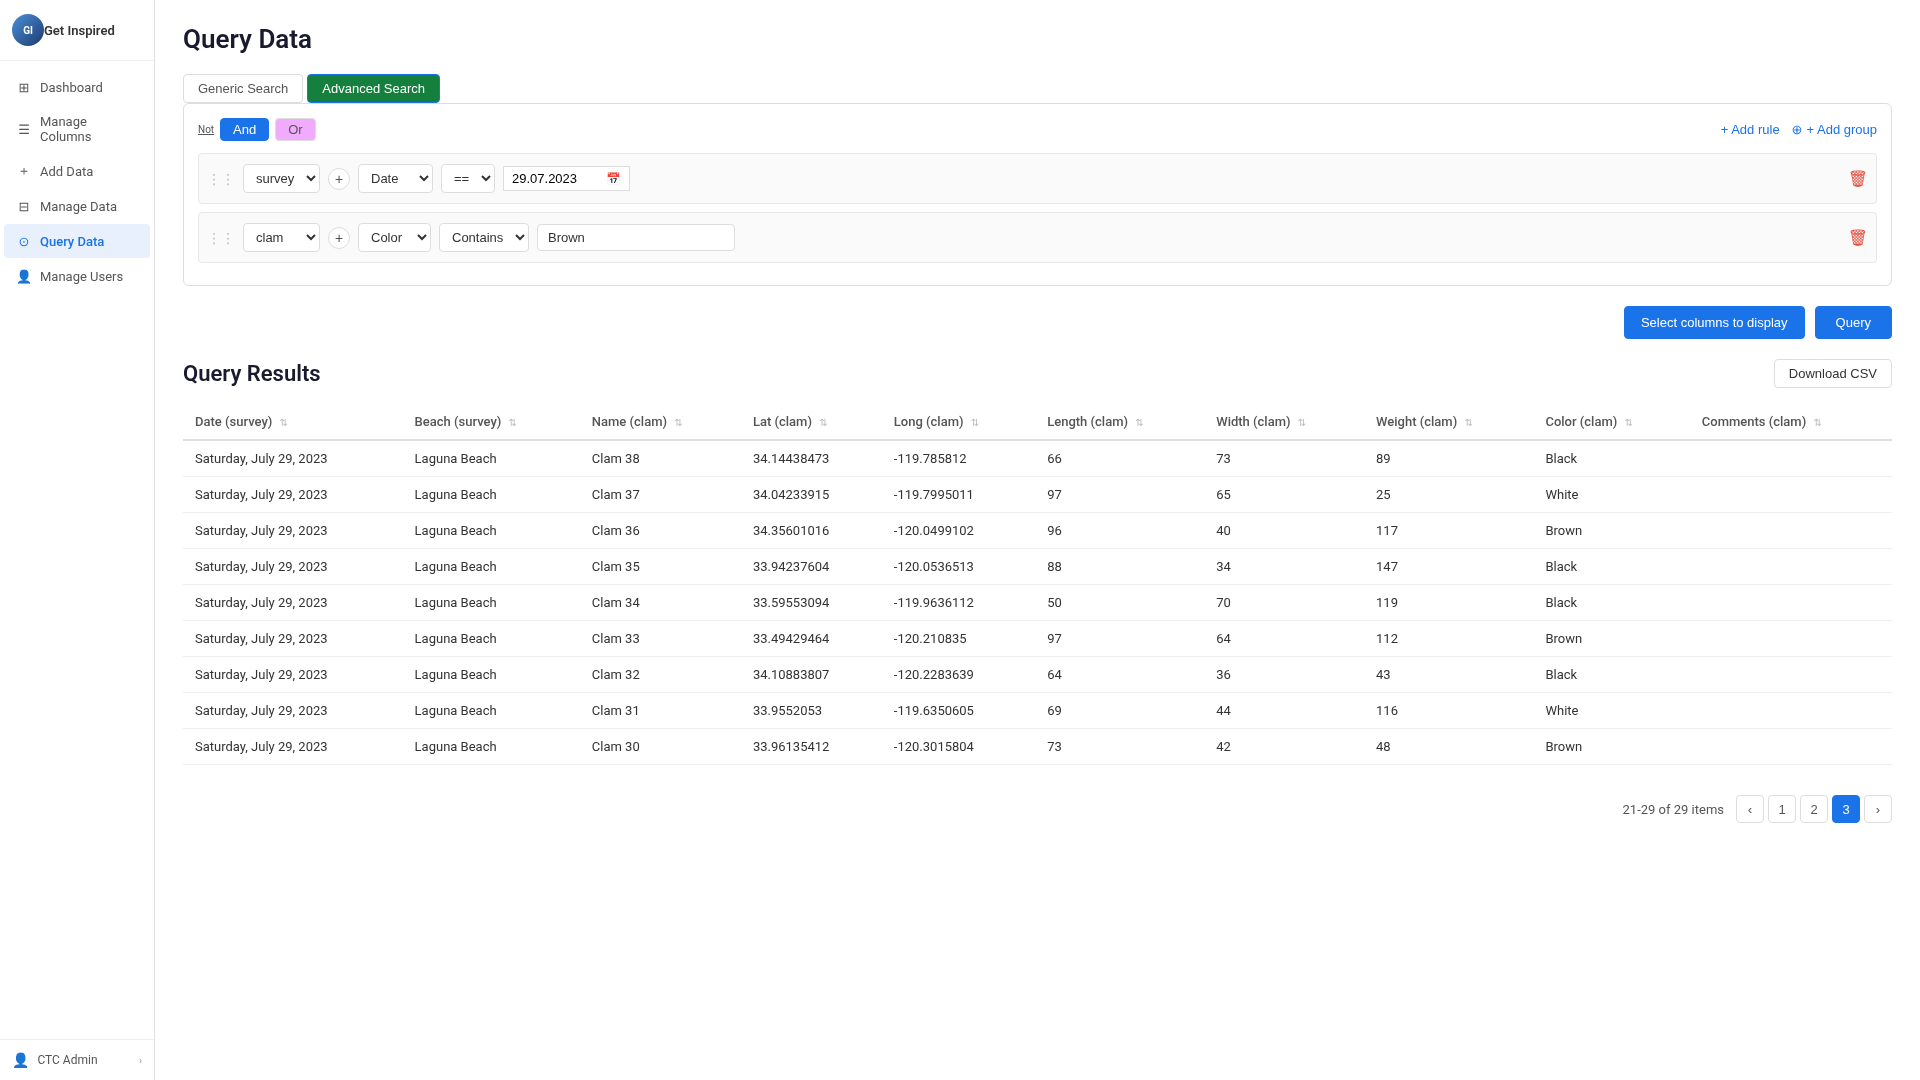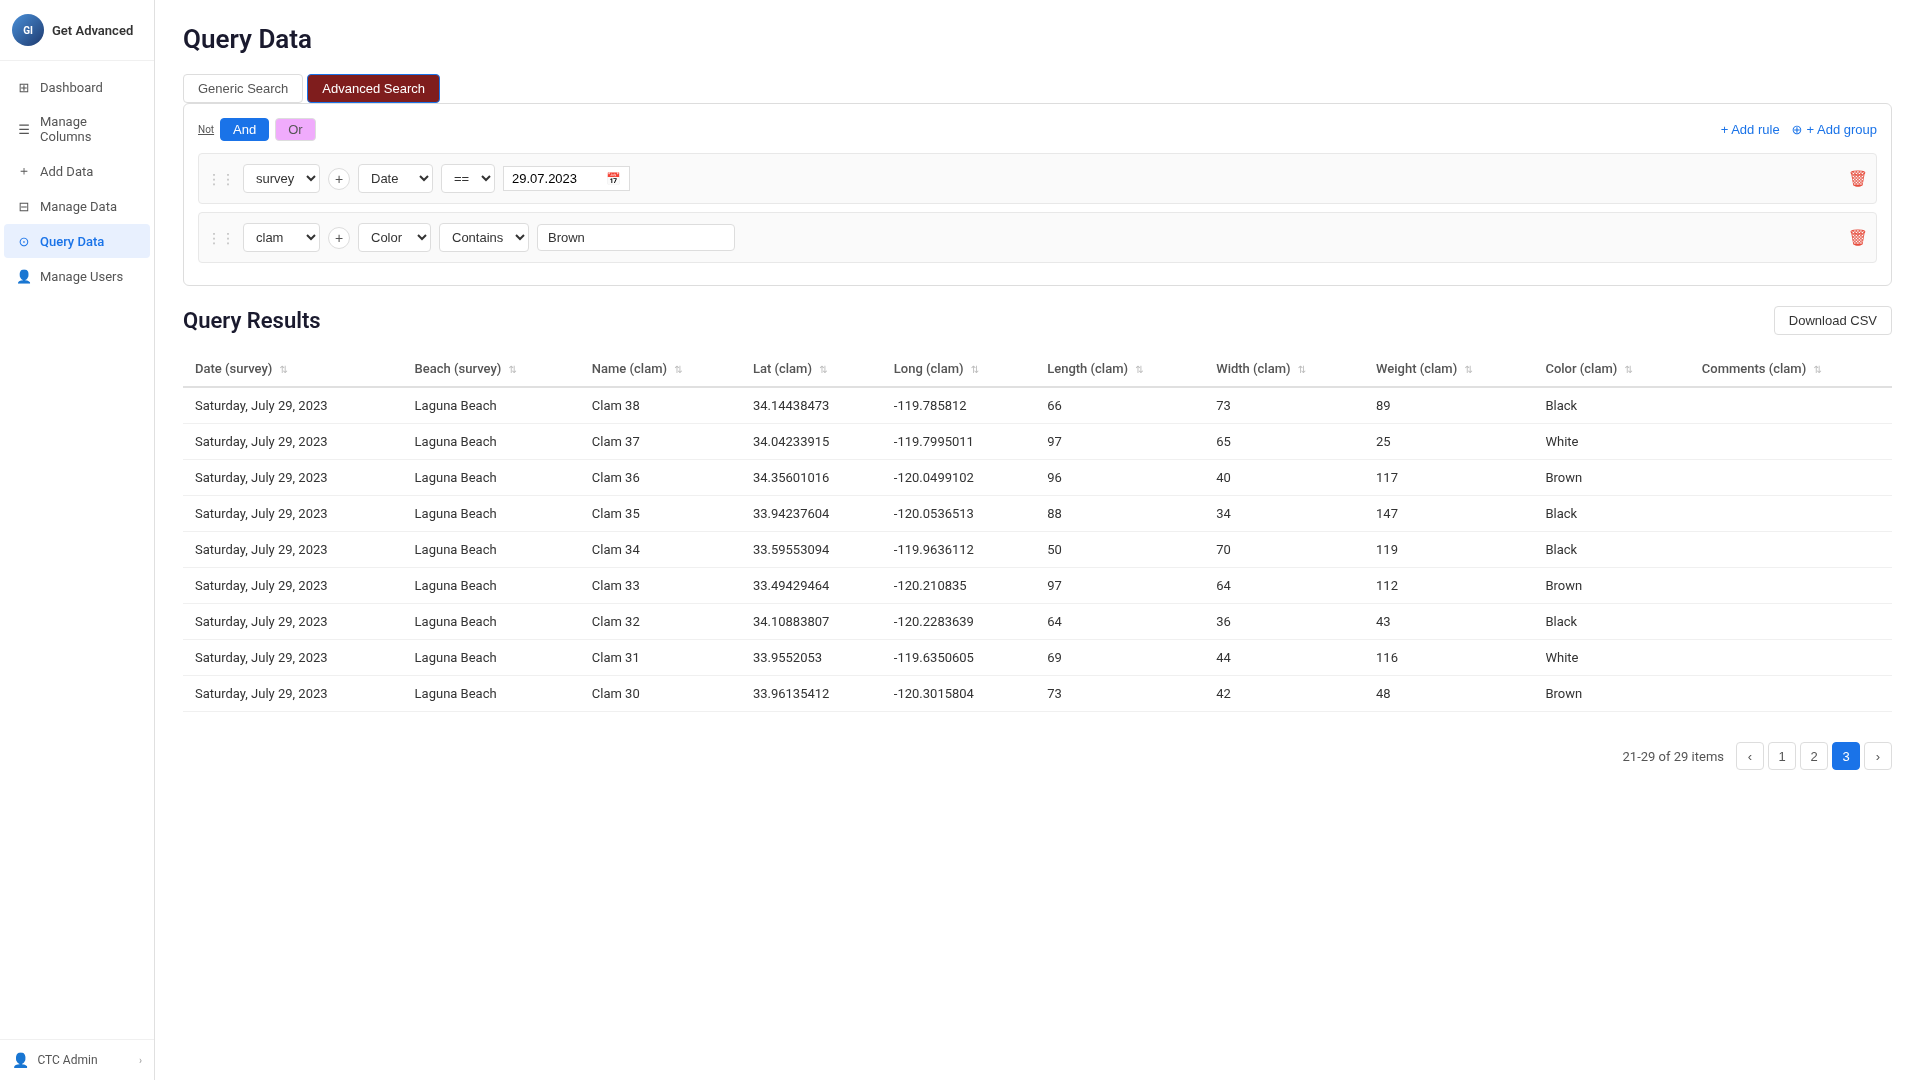--- a/index.html
+++ b/index.html
@@ -1,38 +1,38 @@
 <!DOCTYPE html>
 <html><head>
   <meta charset="utf-8">
   <style>
     * { box-sizing: border-box; margin: 0; padding: 0; }
     body { font-family: -apple-system, BlinkMacSystemFont, 'Segoe UI', Roboto, sans-serif; font-size: 14px; color: #333; background: #f5f6fa; display: flex; height: 100vh; overflow: hidden; }
 
     
     .sidebar { width: 155px; background: #fff; border-right: 1px solid #e0e0e0; display: flex; flex-direction: column; height: 100vh; flex-shrink: 0; }
-    .sidebar-logo { display: flex; align-items: center; gap: 8px; padding: 14px 12px; border-bottom: 1px solid #f0f0f0; }
+    .sidebar-logo { display: flex; align-items: center; padding: 14px 12px; border-bottom: 1px solid #f0f0f0; }
     .sidebar-logo-img { width: 32px; height: 32px; border-radius: 50%; background: linear-gradient(135deg, #4a90d9, #1e3a6e); display: flex; align-items: center; justify-content: center; color: white; font-size: 10px; font-weight: bold; }
     .sidebar-logo-text { font-size: 13px; font-weight: 600; color: #333; }
     .sidebar-nav { flex: 1; padding: 8px 0; }
     .sidebar-item { display: flex; align-items: center; gap: 8px; padding: 9px 12px; cursor: pointer; color: #555; font-size: 13px; border-radius: 4px; margin: 1px 4px; }
     .sidebar-item.active { background: #e8f0fe; color: #1a73e8; font-weight: 500; }
     .sidebar-item-icon { width: 16px; height: 16px; display: flex; align-items: center; justify-content: center; flex-shrink: 0; }
     .sidebar-footer { padding: 12px; border-top: 1px solid #f0f0f0; display: flex; align-items: center; gap: 8px; cursor: pointer; }
     .sidebar-footer-text { font-size: 12px; color: #555; }
     .sidebar-footer-chevron { color: #999; font-size: 10px; margin-left: auto; }
 
     
     .main { flex: 1; overflow-y: auto; padding: 24px 28px; background: #fff; }
     .page-title { font-size: 26px; font-weight: 600; color: #1a1a2e; margin-bottom: 20px; }
 
     
     .search-tabs { display: flex; gap: 4px; margin-bottom: 0; }
     .search-tab { padding: 6px 14px; border: 1px solid #ddd; background: #fff; border-radius: 4px; cursor: pointer; font-size: 13px; color: #555; }
-    .search-tab.active { background: #7f1d1d; color: white; border-color: #1a73e8; }
+    .search-tab.active { background: #15803d; color: white; border-color: #1a73e8; }
 
     
     .advanced-search-box { border: 1px solid #ddd; border-radius: 6px; padding: 14px; margin-bottom: 20px; background: #fff; }
     .logic-bar { display: flex; align-items: center; gap: 6px; margin-bottom: 12px; }
     .logic-label { font-size: 10px; color: #555; text-decoration: underline; }
     .logic-btn { padding: 3px 12px; border-radius: 4px; border: 1px solid #ddd; background: #f0abfc; cursor: pointer; font-size: 13px; color: #555; }
     .logic-btn.active { background: #1a73e8; color: white; border-color: #1a73e8; }
     .logic-actions { margin-left: auto; display: flex; gap: 12px; }
     .logic-action-btn { background: none; border: none; color: #1a73e8; cursor: pointer; font-size: 13px; display: flex; align-items: center; gap: 4px; }
 
@@ -68,21 +68,21 @@
     .pagination-info { color: #555; font-size: 13px; margin-right: 8px; }
     .pagination-btn { width: 28px; height: 28px; border: 1px solid #ddd; background: #fff; border-radius: 4px; cursor: pointer; display: flex; align-items: center; justify-content: center; font-size: 13px; color: #555; }
     .pagination-btn.active { background: #1a73e8; color: white; border-color: #1a73e8; }
   </style>
 </head>
 <body>
 
 <div class="sidebar">
   <div class="sidebar-logo">
     <div class="sidebar-logo-img">GI</div>
-    <span class="sidebar-logo-text">Get Advanced</span>
+    <span class="sidebar-logo-text">Get Inspired</span>
   </div>
   <nav class="sidebar-nav">
     <div class="sidebar-item">
       <span class="sidebar-item-icon">⊞</span>
       <span>Dashboard</span>
     </div>
     <div class="sidebar-item">
       <span class="sidebar-item-icon">☰</span>
       <span>Manage Columns</span>
     </div>
@@ -170,20 +170,24 @@
       <select class="rule-select">
         <option>Contains</option>
         <option>==</option>
         <option>!=</option>
       </select>
       <input class="rule-input" type="text" value="Brown" style="">
       <span class="rule-delete">🗑</span>
     </div>
   </div>
 
+  <div class="query-actions">
+    <button class="btn-select-cols">Select columns to display</button>
+    <button class="btn-query">Query</button>
+  </div>
 
   <div class="results-header">
     <h2 class="results-title">Query Results</h2>
     <button class="btn-download">Download CSV</button>
   </div>
 
   <table class="results-table">
     <thead>
       <tr>
         <th>

